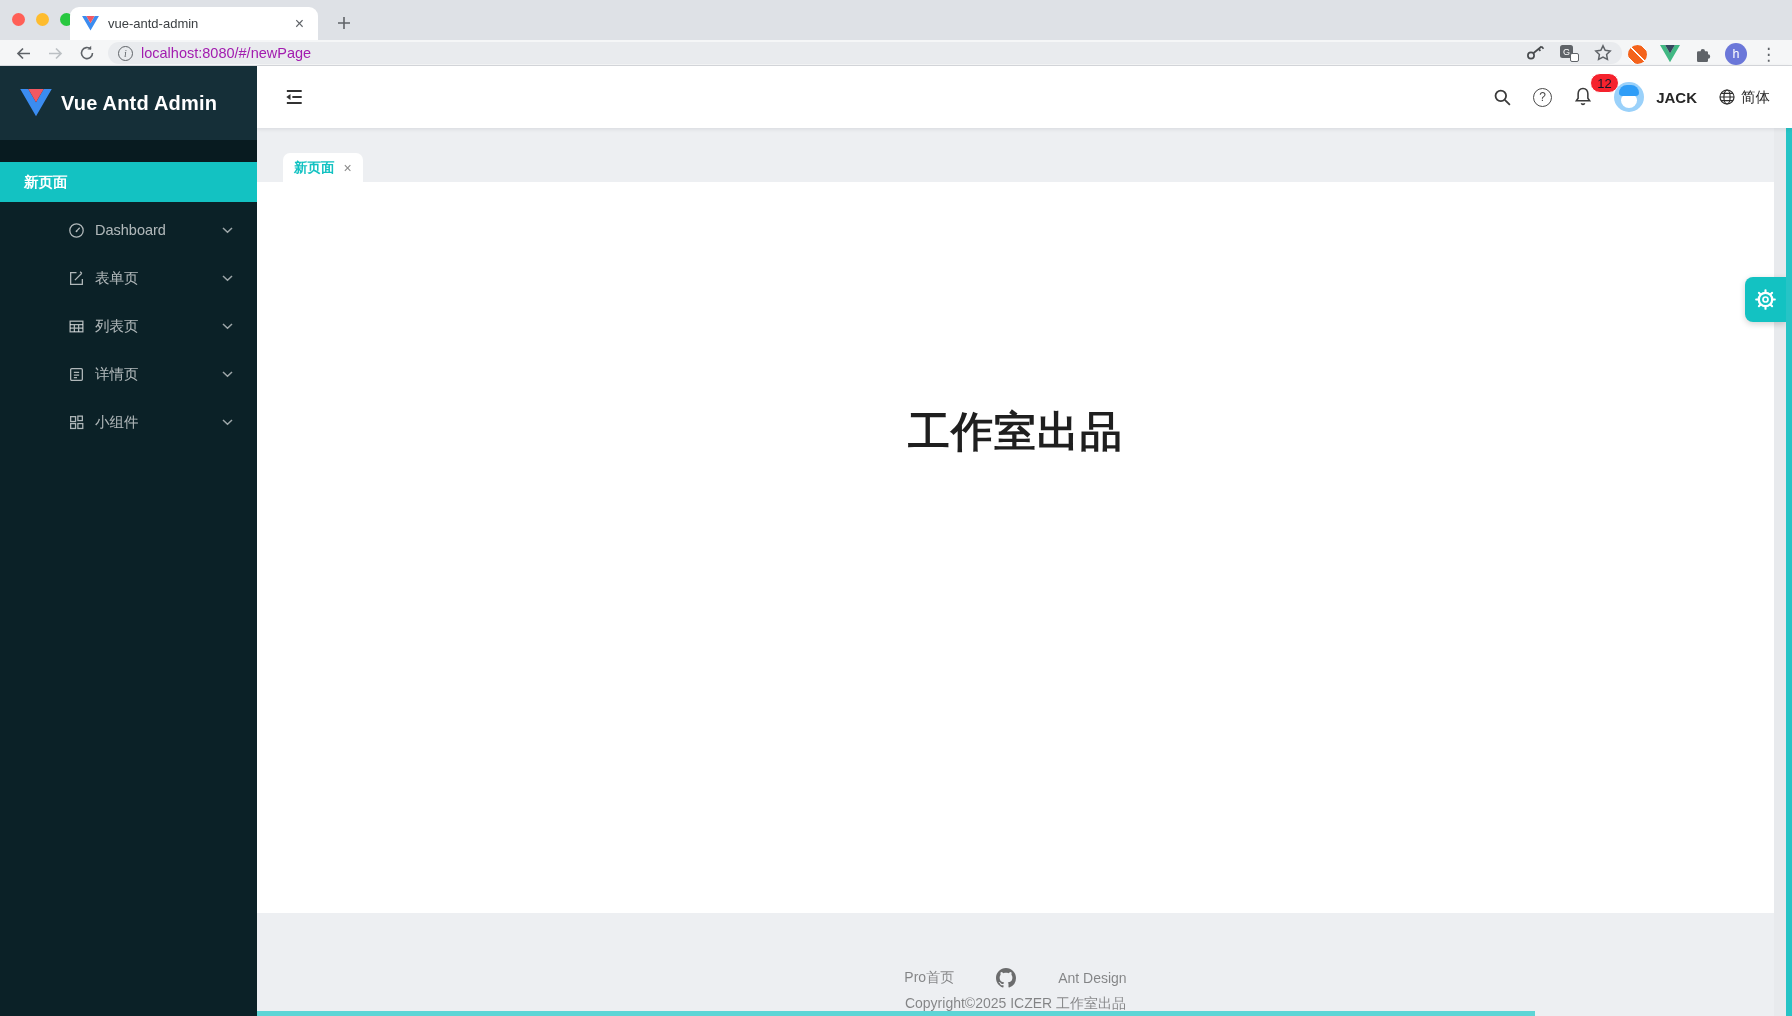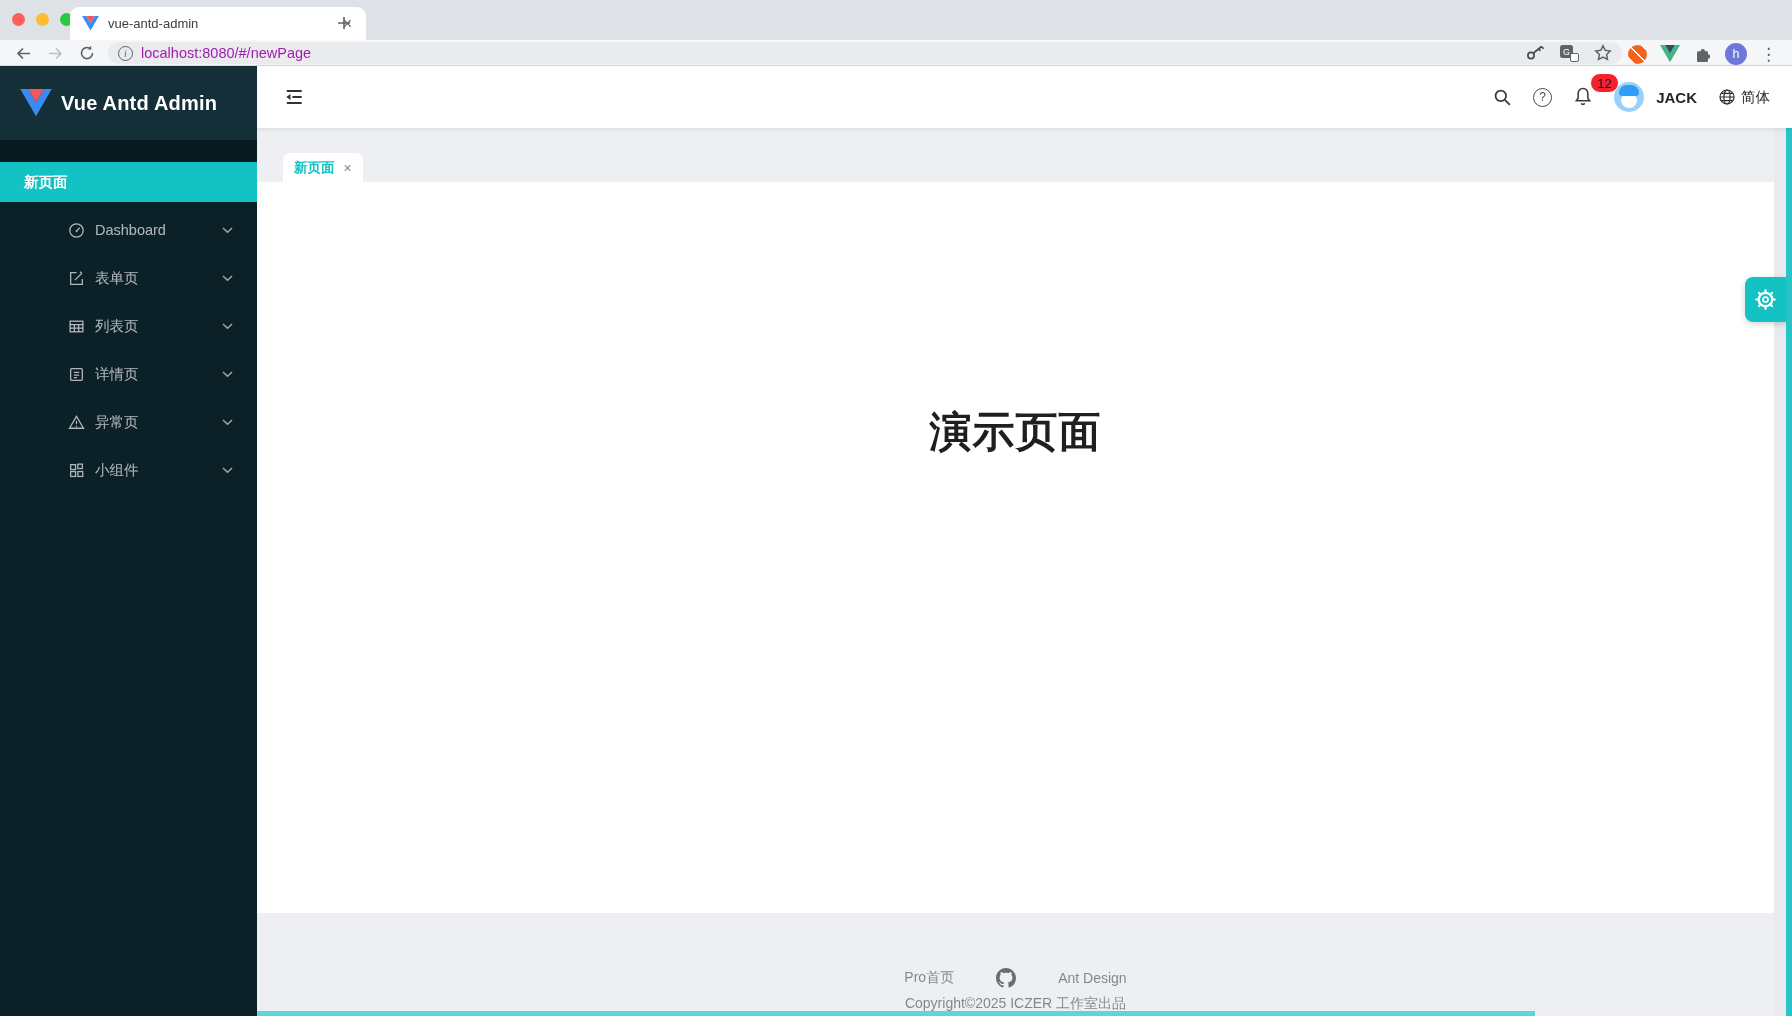--- a/index.html
+++ b/index.html
@@ -8,21 +8,21 @@
     position:relative; width:1792px; height:1016px; overflow:hidden;
     font-family:"Liberation Sans","DejaVu Sans",sans-serif;
     background:#fff;
   }
   
   .tabstrip{ position:absolute; left:0; top:0; width:1792px; height:40px; background:#dee1e6; }
   .traffic{ position:absolute; left:12px; top:13px; display:flex; gap:11px; }
   .light{ width:13px; height:13px; border-radius:50%; }
   .light.red{ background:#ff5f57; } .light.yellow{ background:#febc2e; } .light.green{ background:#28c840; }
   .chrome-tab{
-    position:absolute; left:70px; top:7px; width:296px; height:33px; background:#fff;
+    position:absolute; left:70px; top:7px; width:248px; height:33px; background:#fff;
     border-radius:9px 9px 0 0; display:flex; align-items:center; padding:1px 12px;justify-content:flex-end;
   }
   .chrome-tab .fav{ width:17px; height:15px; margin-right:9px; flex:0 0 auto; }
   .tab-title{ font-size:13px; color:#3c4043; flex:1; white-space:nowrap; overflow:hidden; }
   .tab-close{ font-size:16px; color:#5f6368; cursor:default; padding:0 2px; }
   .newtab{ position:absolute; left:332px; top:11px; width:24px; height:24px; display:flex; align-items:center; justify-content:center; border-radius:50%; }
   .toolbar{ position:absolute; left:0; top:40px; width:1792px; height:26px; background:#f5f6f7; border-bottom:1px solid #d8dade; }
   .navbtn{ position:absolute; top:3px; width:22px; height:20px; display:flex; align-items:center; justify-content:center; }
   .omnibox{
     position:absolute; left:108px; top:2px; width:1514px; height:22px; background:#e9ebee;
@@ -229,33 +229,20 @@
             </svg>
           </span>
           <span class="mlabel">详情页</span>
           <svg class="chev" viewBox="0 0 11 7">
               <path d="M1 1 L5.5 5.3 L10 1" stroke="currentColor" stroke-width="1.5" fill="none"></path>
             </svg>
         </div>
         <div class="menu-item">
           <span class="mi">
             <svg viewBox="0 0 16 16" width="17" height="17" fill="none" stroke="currentColor" stroke-width="1.2">
-              <path d="M8 2.2 L14.6 13.4 H1.4 Z"></path>
-              <path d="M8 6.4 v3.2"></path>
-                <circle cx="8" cy="11.6" r="0.7" fill="currentColor" stroke="none"></circle>
-            </svg>
-          </span>
-          <span class="mlabel">异常页</span>
-          <svg class="chev" viewBox="0 0 11 7">
-              <path d="M1 1 L5.5 5.3 L10 1" stroke="currentColor" stroke-width="1.5" fill="none"></path>
-            </svg>
-        </div>
-        <div class="menu-item">
-          <span class="mi">
-            <svg viewBox="0 0 16 16" width="17" height="17" fill="none" stroke="currentColor" stroke-width="1.2">
               <rect x="2.5" y="2.5" width="4.6" height="4.6"></rect>
               <rect x="9.3" y="2" width="4.2" height="4.2"></rect>
               <rect x="2.5" y="9" width="4.6" height="4.6"></rect>
               <rect x="9.3" y="9" width="4.6" height="4.6"></rect>
             </svg>
           </span>
           <span class="mlabel">小组件</span>
           <svg class="chev" viewBox="0 0 11 7">
               <path d="M1 1 L5.5 5.3 L10 1" stroke="currentColor" stroke-width="1.5" fill="none"></path>
             </svg>
@@ -300,21 +287,21 @@
       </header>
 
       <div class="tabbar">
         <div class="page-tab">
           <span class="pt-label">新页面</span>
           <span class="pt-close">×</span>
         </div>
       </div>
 
       <div class="card">
-        <div class="demo-title">演示页面</div>
+        <div class="demo-title">工作室出品</div>
       </div>
 
       <footer class="foot">
         <div class="foot-links">
           <a class="foot-link">Pro首页</a>
           <svg class="gh" viewBox="0 0 16 16">
             <path d="M8 0C3.58 0 0 3.58 0 8c0 3.54 2.29 6.53 5.47 7.59.4.07.55-.17.55-.38 0-.19-.01-.82-.01-1.49-2.01.37-2.53-.49-2.69-.94-.09-.23-.48-.94-.82-1.13-.28-.15-.68-.52-.01-.53.63-.01 1.08.58 1.23.82.72 1.21 1.87.87 2.33.66.07-.52.28-.87.51-1.07-1.78-.2-3.64-.89-3.64-3.95 0-.87.31-1.59.82-2.15-.08-.2-.36-1.02.08-2.12 0 0 .67-.21 2.2.82.64-.18 1.32-.27 2-.27s1.36.09 2 .27c1.53-1.04 2.2-.82 2.2-.82.44 1.1.16 1.92.08 2.12.51.56.82 1.27.82 2.15 0 3.07-1.87 3.75-3.65 3.95.29.25.54.73.54 1.48 0 1.07-.01 1.93-.01 2.2 0 .21.15.46.55.38A8.01 8.01 0 0 0 16 8c0-4.42-3.58-8-8-8z"></path>
           </svg>
           <a class="foot-link">Ant Design</a>
         </div>

